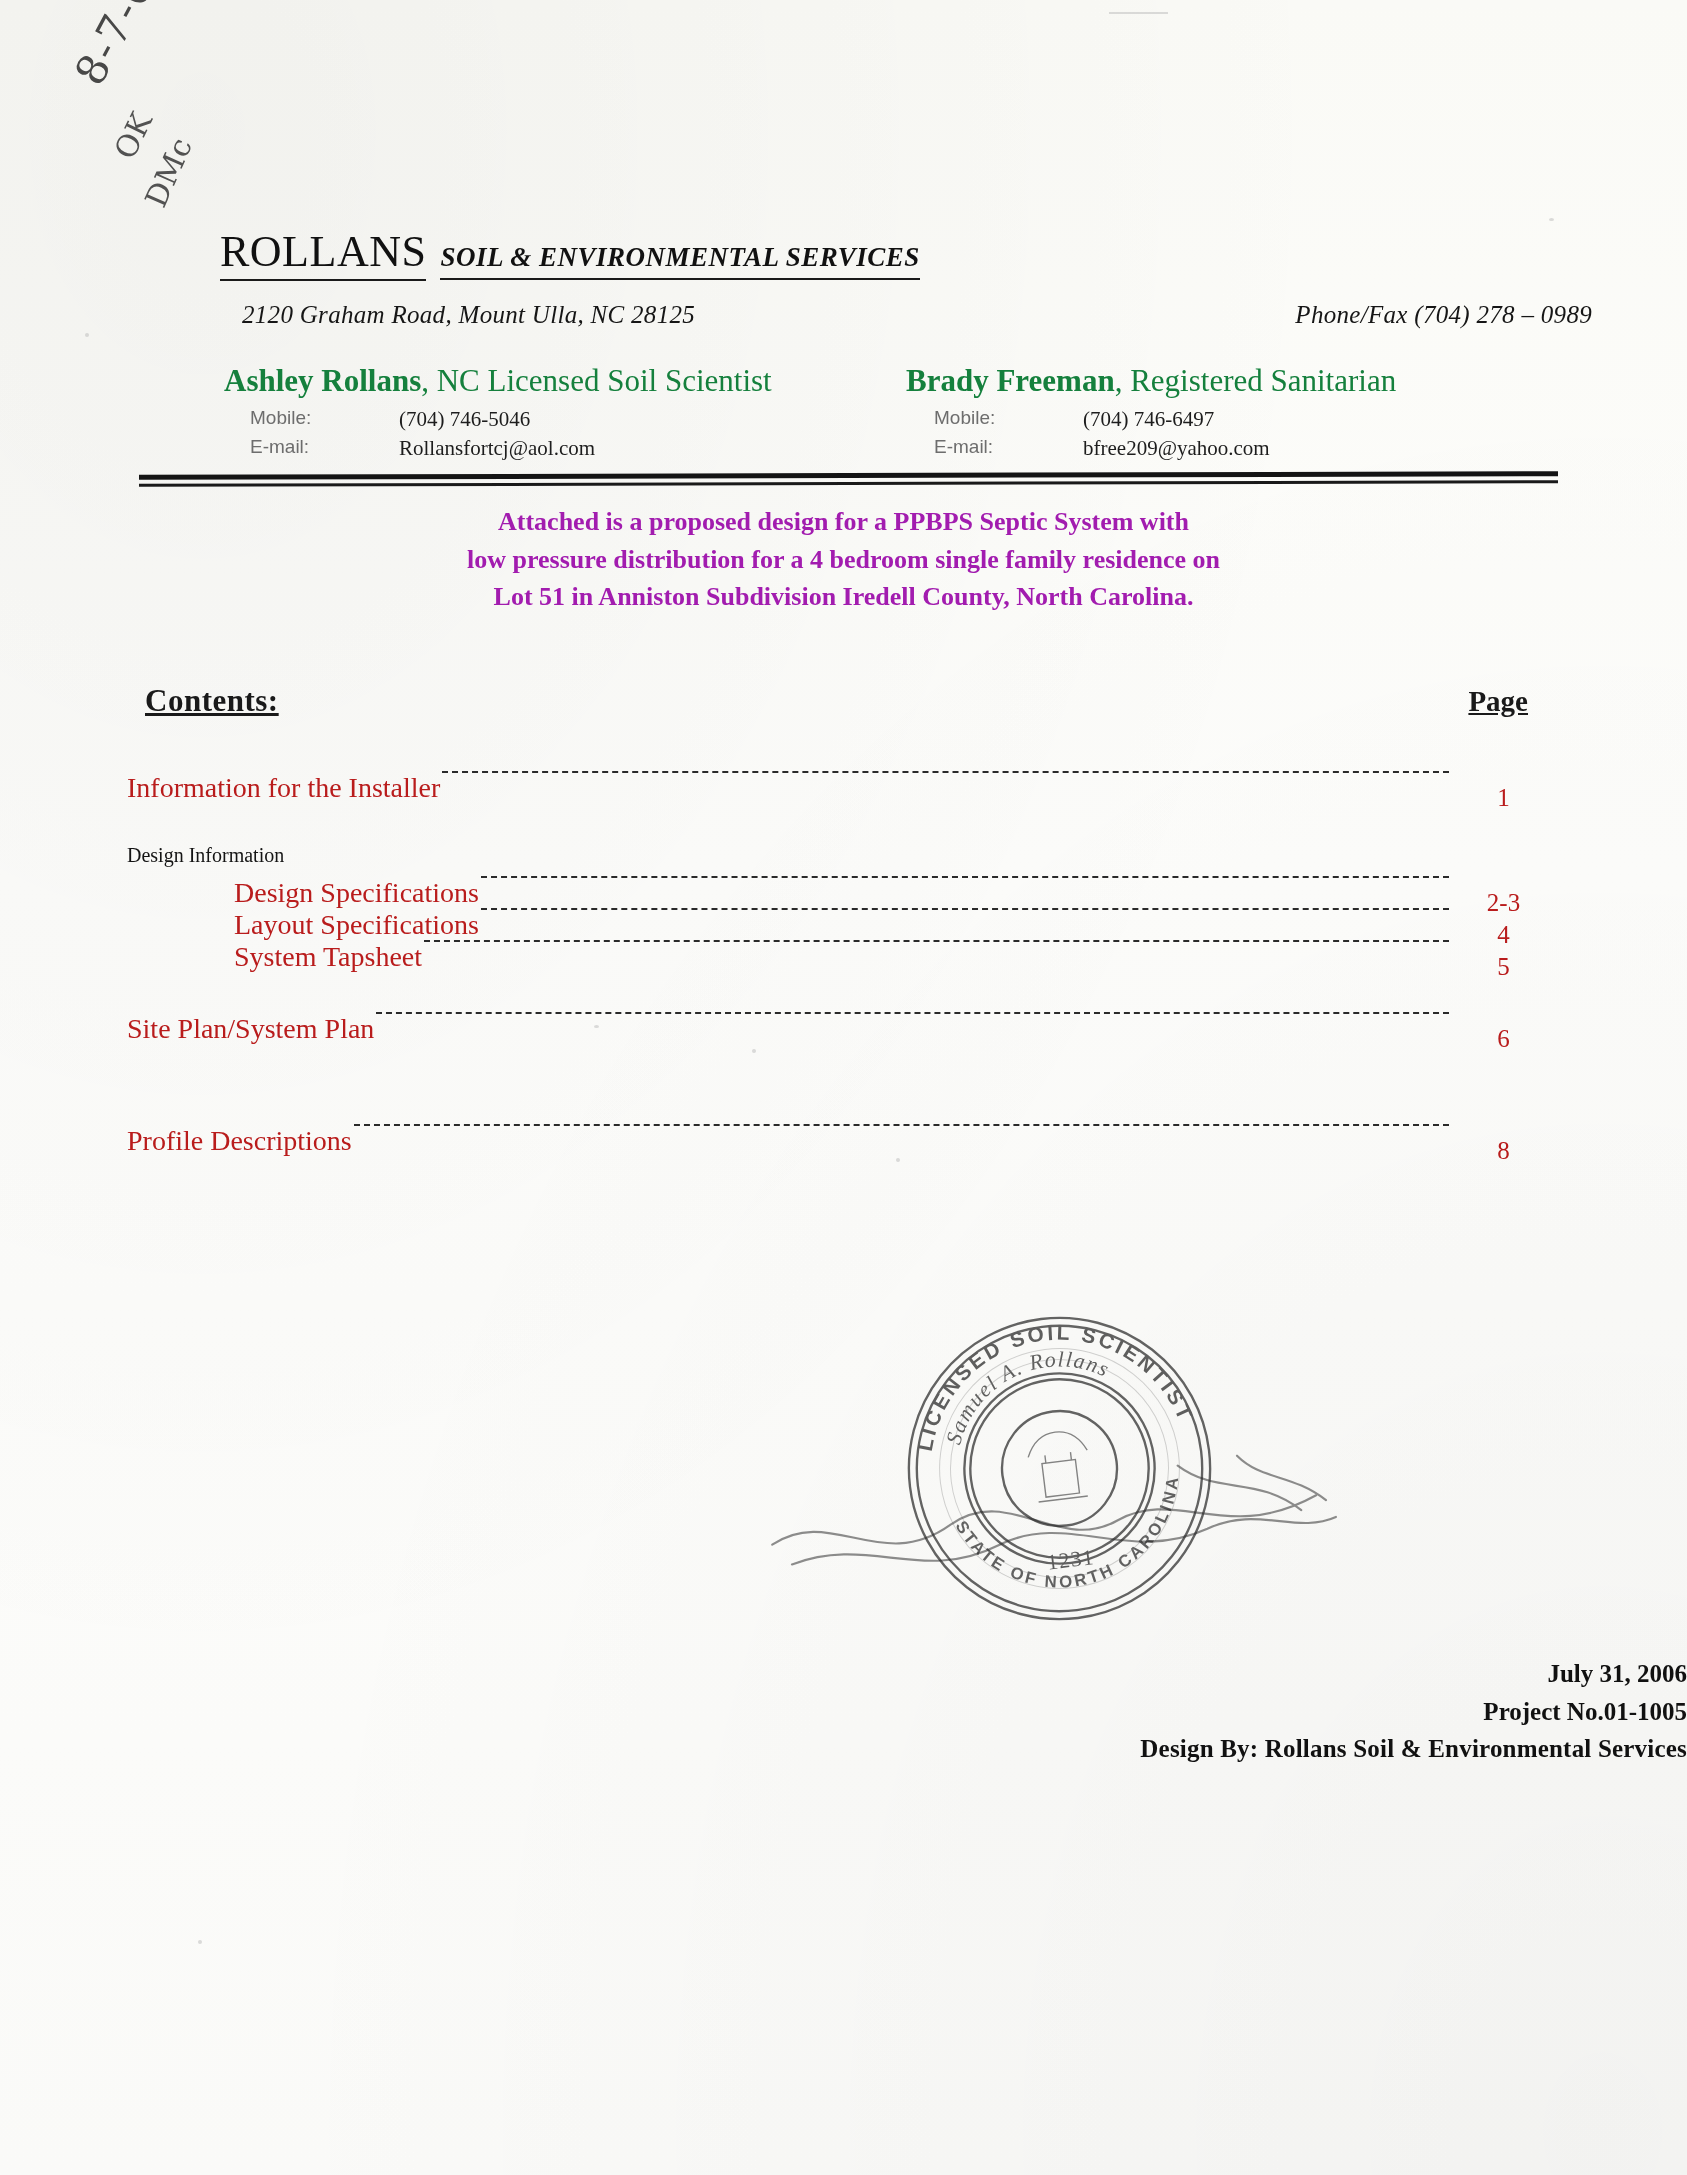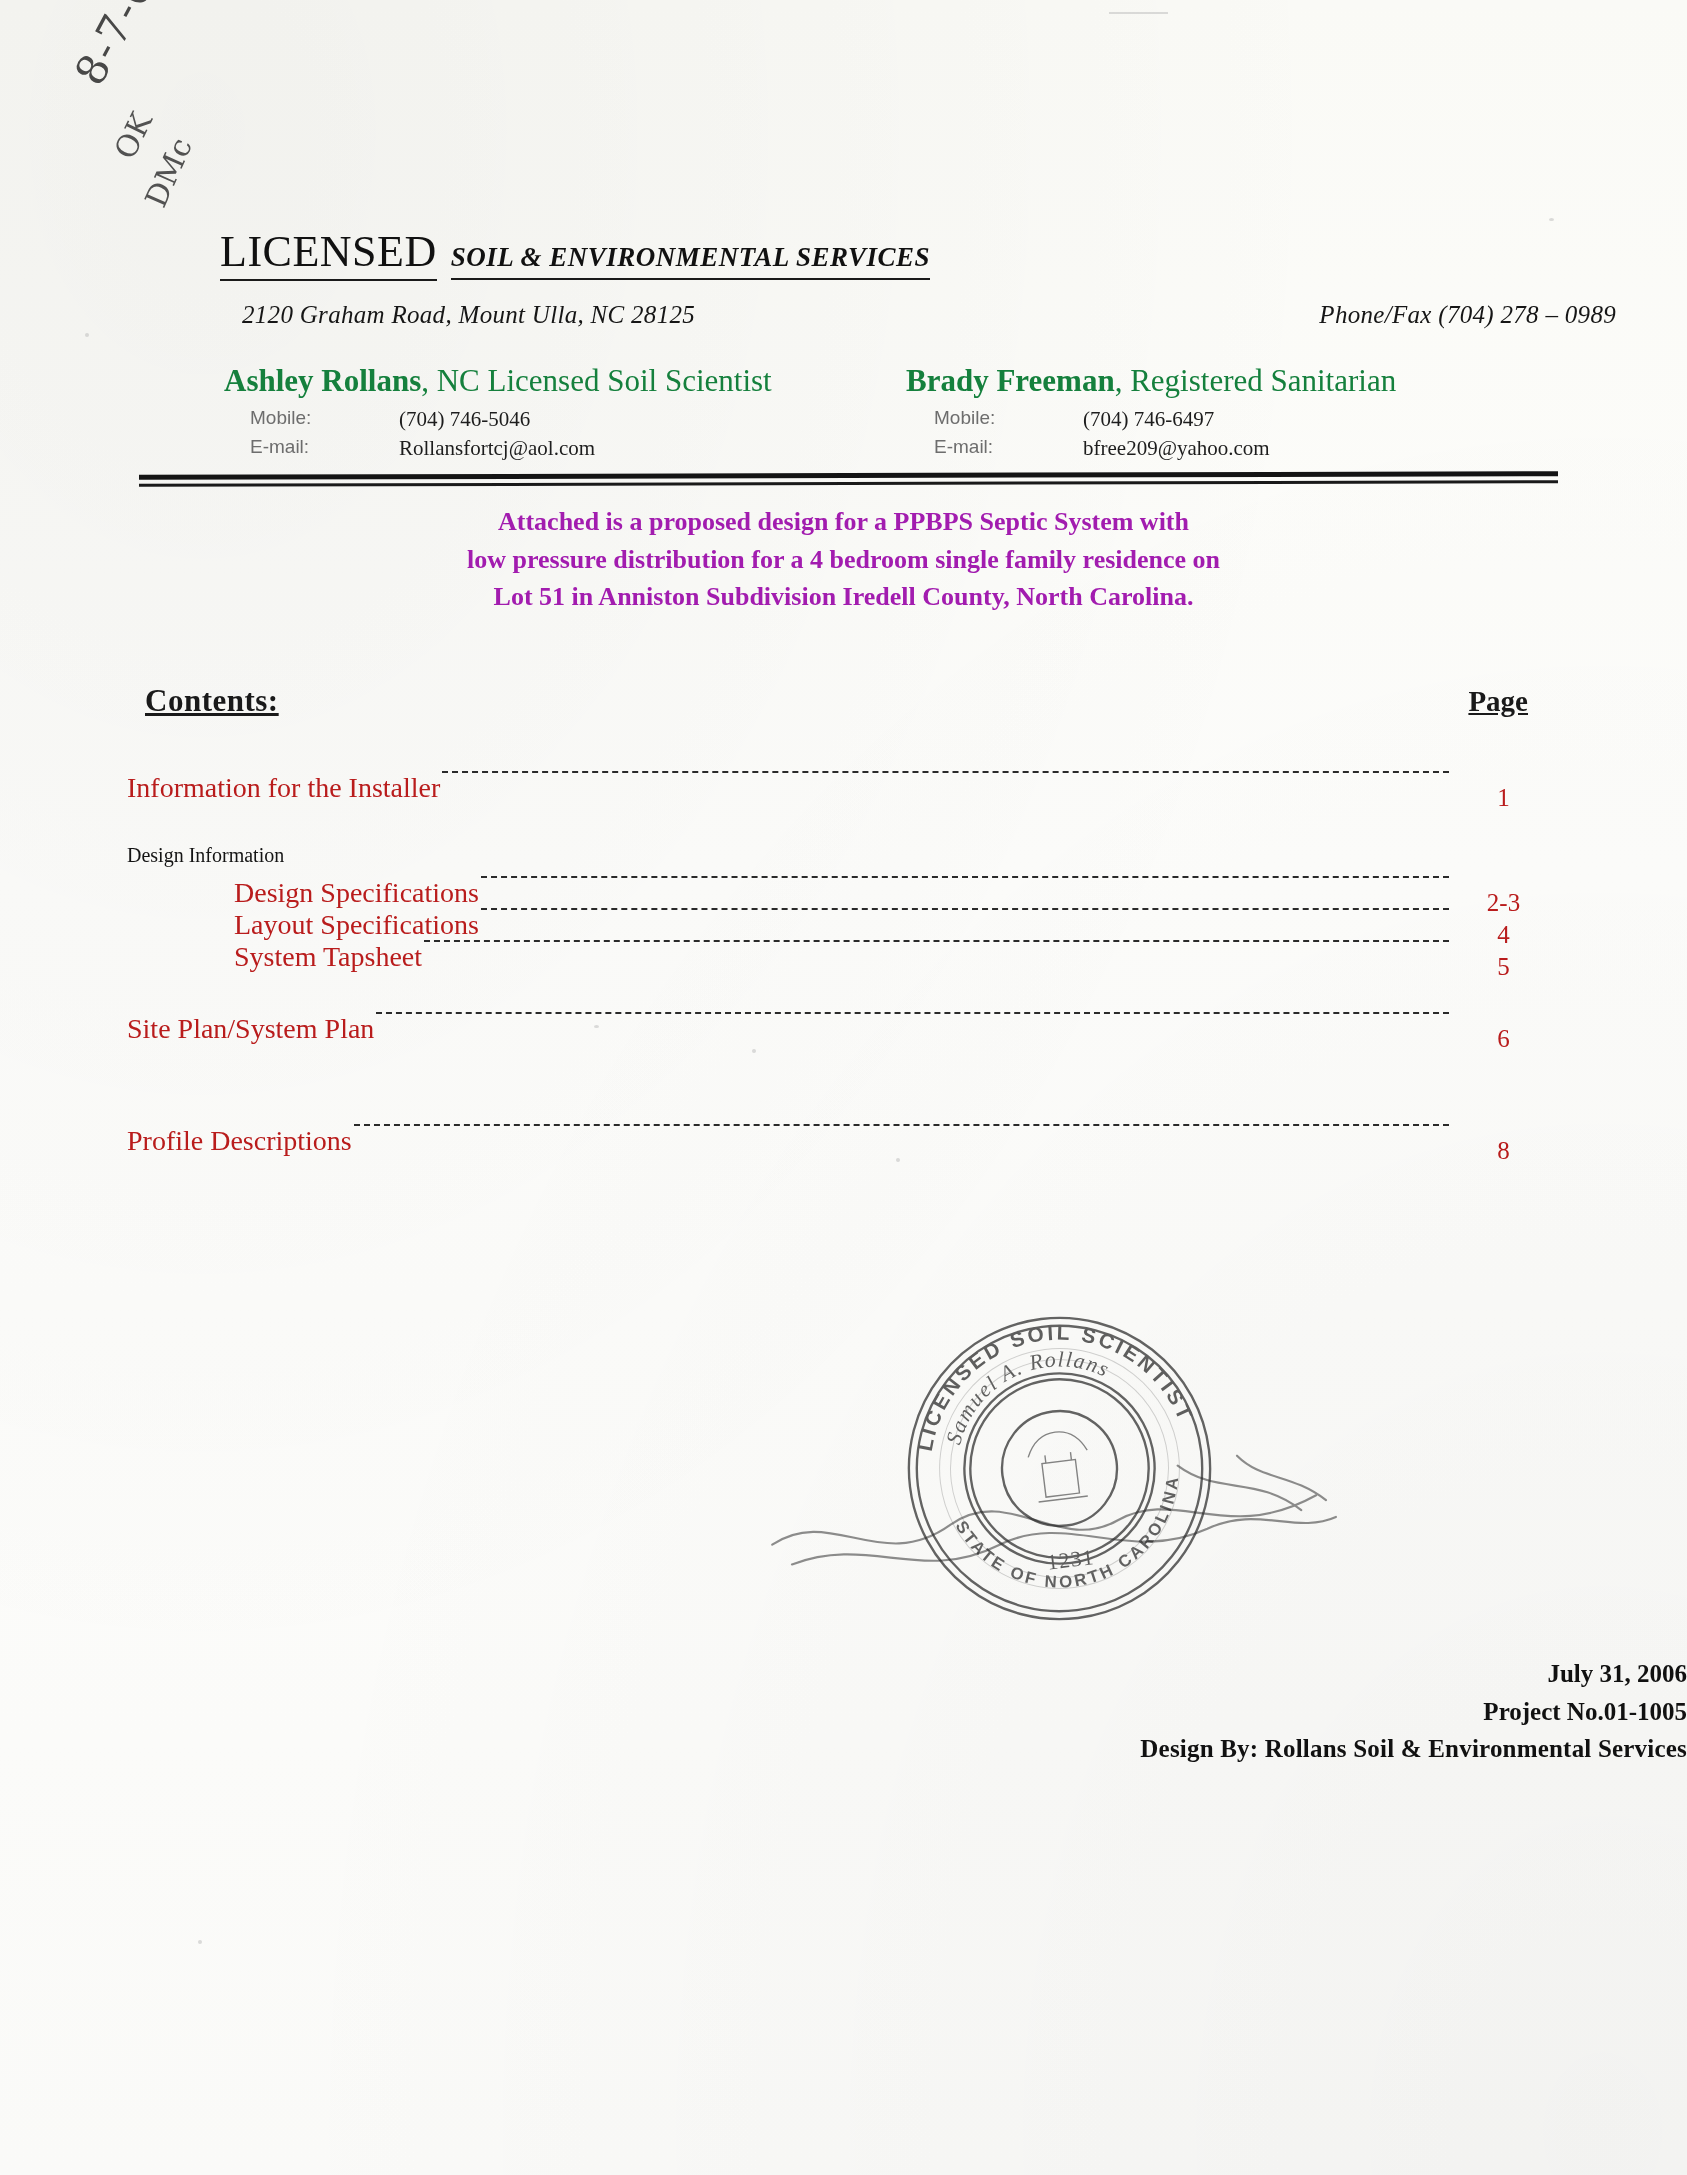--- a/index.html
+++ b/index.html
@@ -101,21 +101,21 @@
     border-bottom: 2px solid #1a1a1a;
     padding-bottom: 5px;
     color: #111;
   }
 
   .address-row {
     display: flex;
     align-items: baseline;
     margin-top: 20px;
     padding-left: 242px;
-    padding-right: 71px;
+    padding-right: 95px;
   }
   .address {
     font-style: italic;
     font-size: 25px;
     color: #161616;
     letter-spacing: 0.3px;
   }
   .phone {
     font-style: italic;
     font-size: 25px;
@@ -320,21 +320,21 @@
   <div class="scan-tint"></div>
 
   <div class="handwriting">
     <div class="hw-line1">8-7-06</div>
     <div class="hw-line2">OK</div>
     <div class="hw-line3">DMc</div>
   </div>
 
   <div class="letterhead">
     <div class="company-row">
-      <span class="company-name">LICENSED</span>
+      <span class="company-name">ROLLANS</span>
       <span class="company-tagline">SOIL &amp; ENVIRONMENTAL SERVICES</span>
     </div>
     <div class="address-row">
       <span class="address">2120 Graham Road, Mount Ulla, NC  28125</span>
       <span class="phone">Phone/Fax (704) 278 – 0989</span>
     </div>
 
     <div class="contacts">
       <div class="contact-col">
         <div class="contact-name">

